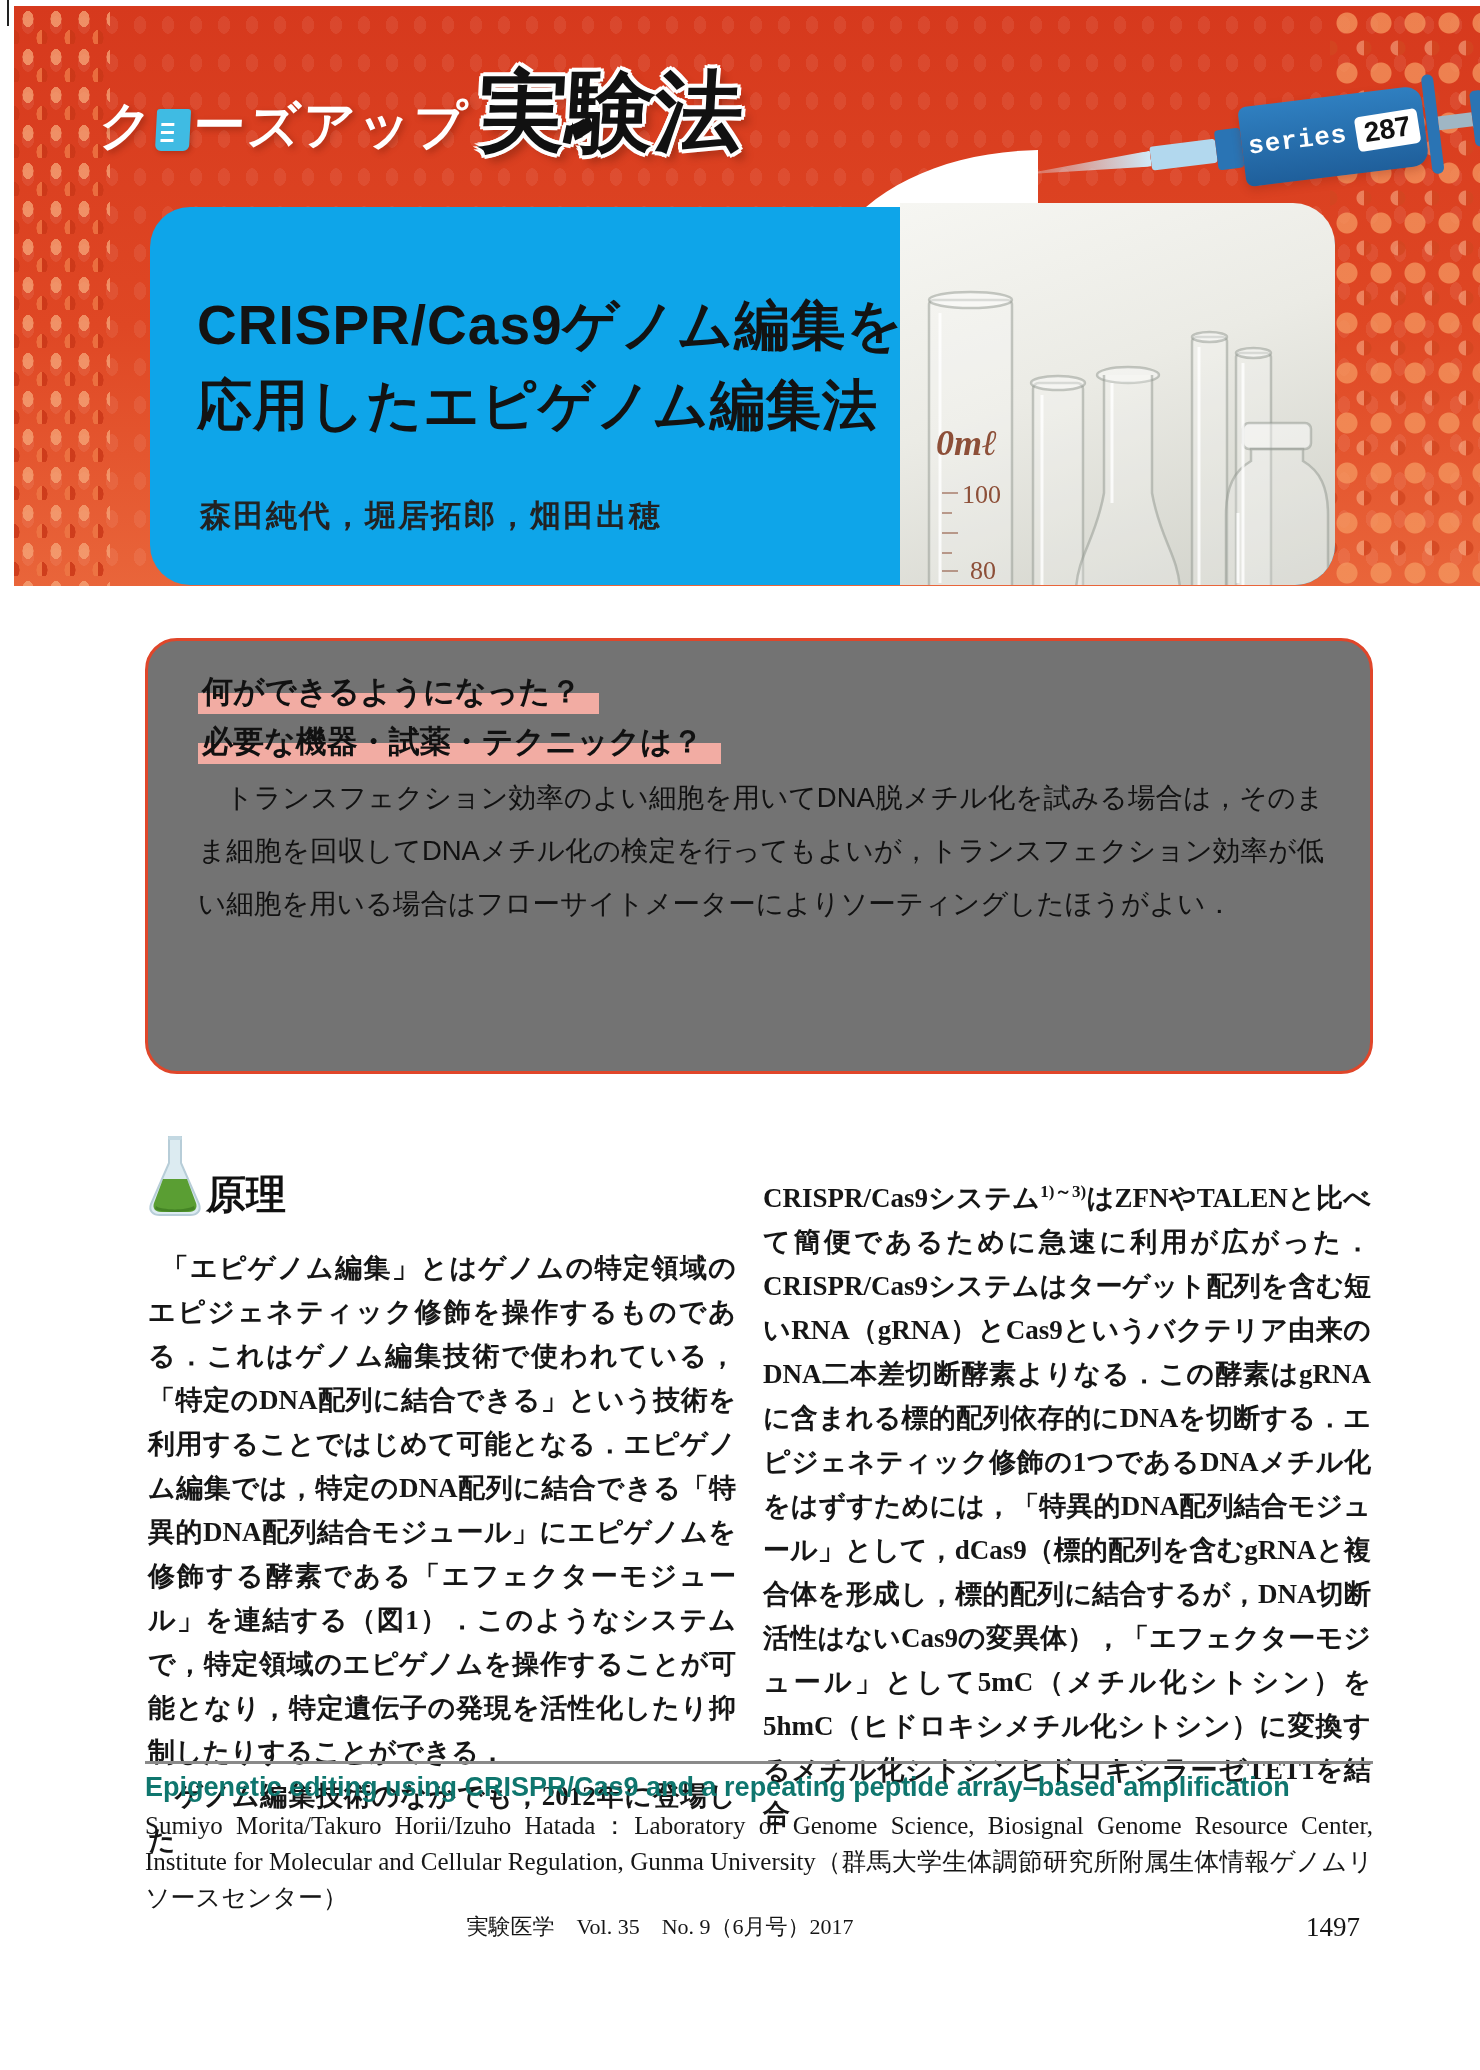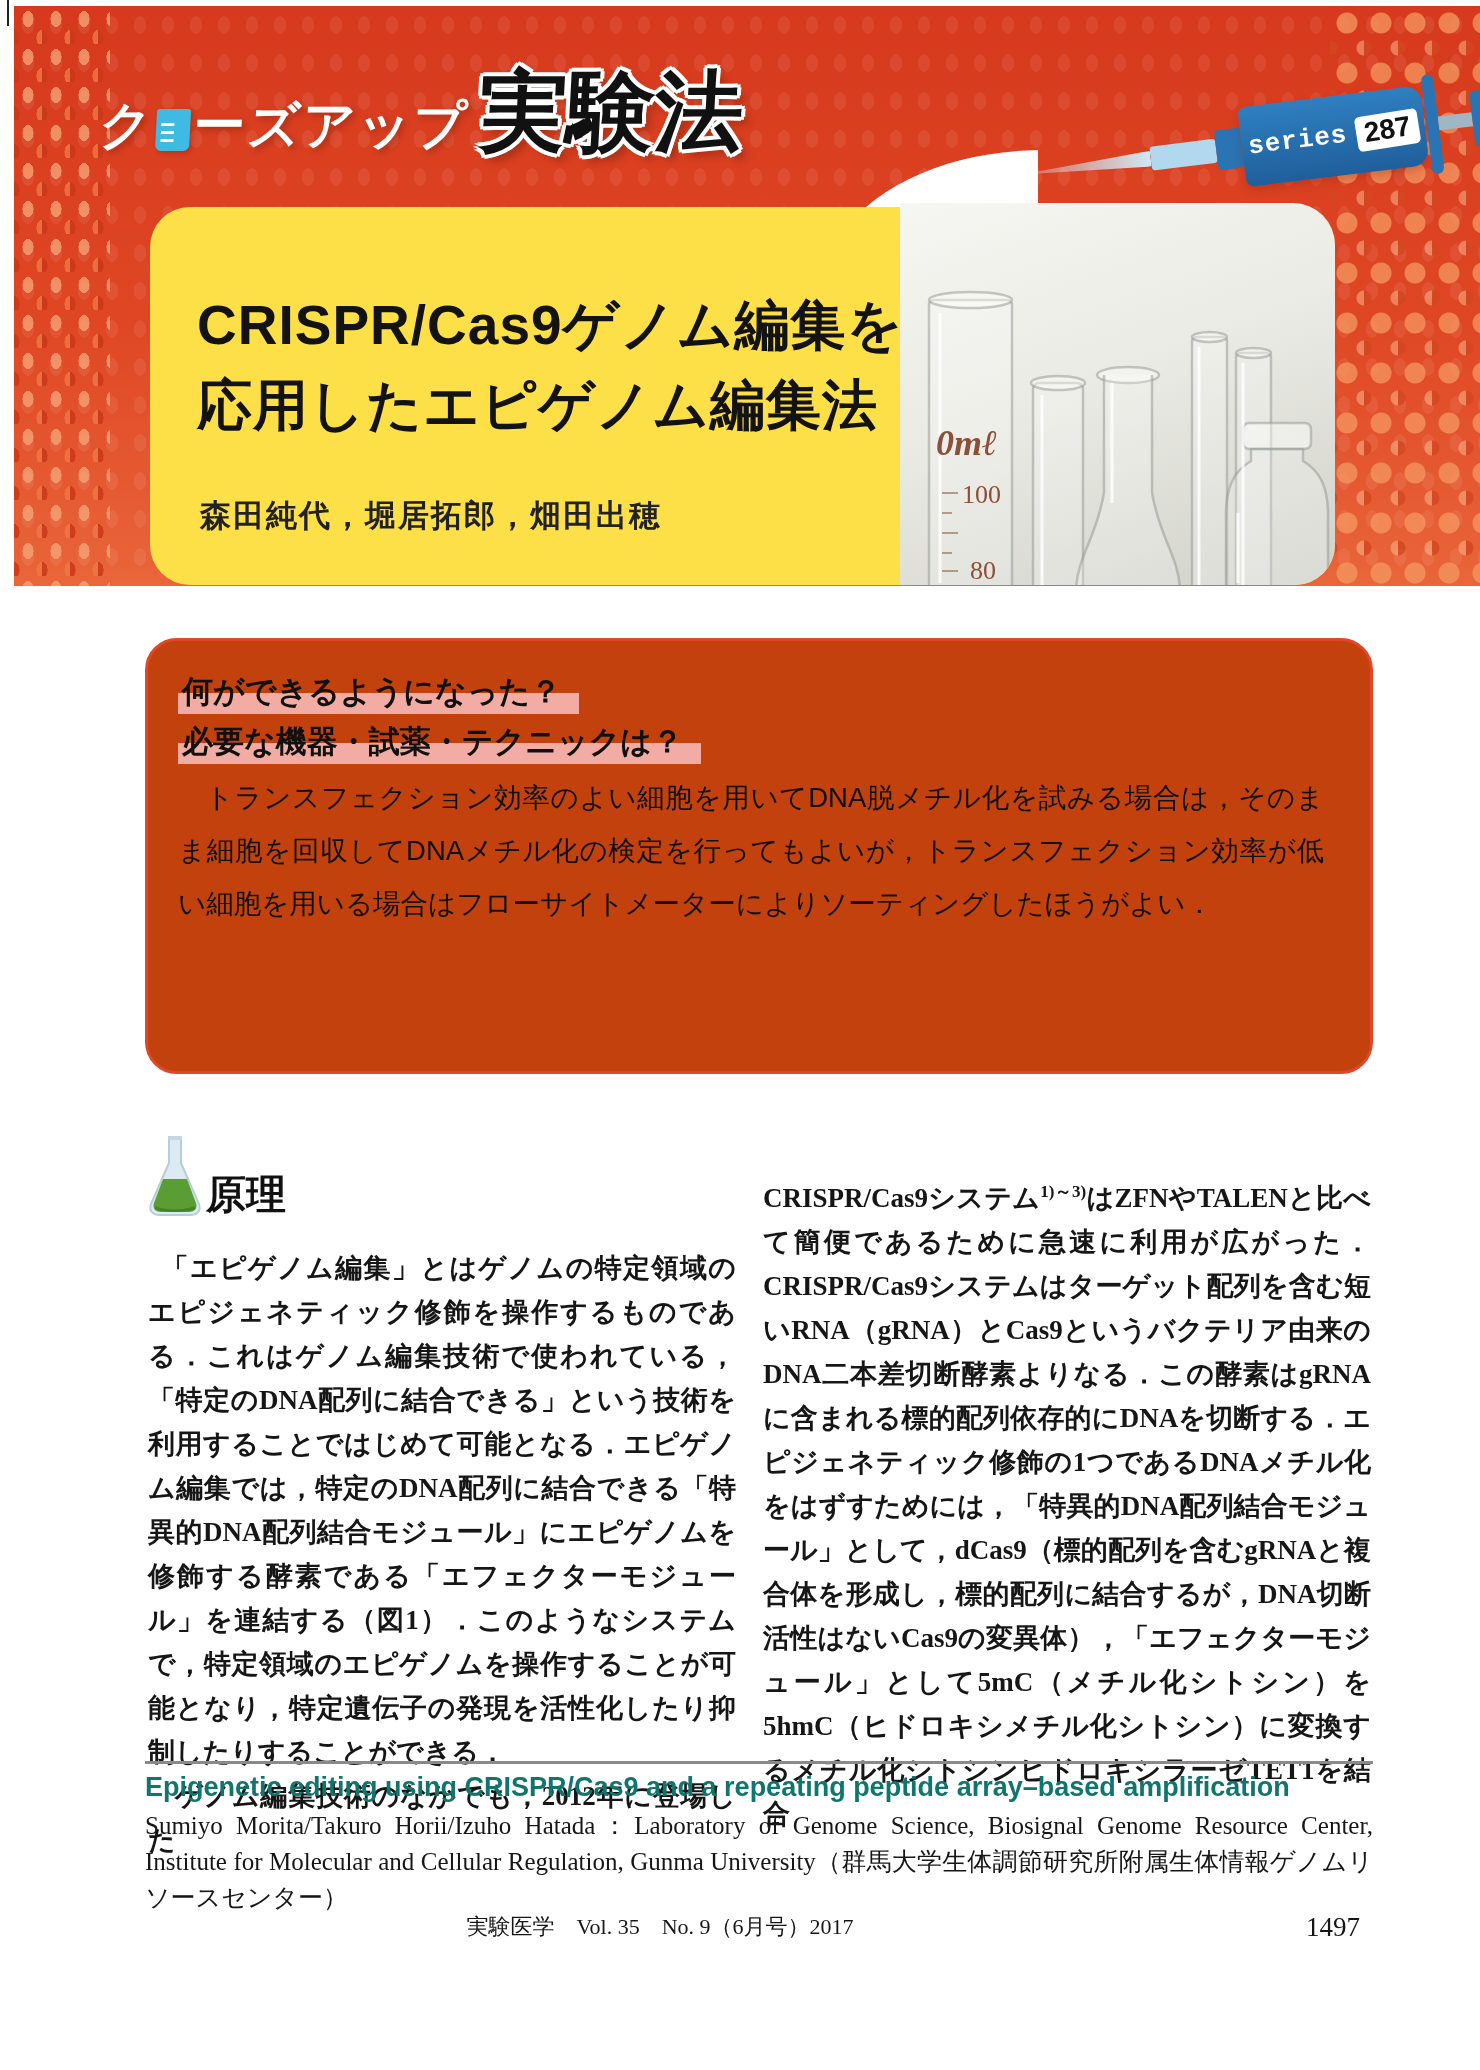--- a/index.html
+++ b/index.html
@@ -58,31 +58,31 @@
   .series-number{background:#fff;color:#111;font-weight:900;font-size:28px;padding:1px 8px 2px;
     border-radius:5px;transform:rotate(-2deg);font-family:"Liberation Sans",sans-serif;}
   .pip-flange{width:12px;height:100px;background:#2a74b4;border-radius:6px;margin-left:2px;}
   .pip-stem{width:34px;height:14px;background:#9fb6c4;}
   .pip-button{width:14px;height:56px;background:#2a74b4;border-radius:5px;}
 
   
   .swoosh{left:830px;top:148px;z-index:1;}
 
   
-  .title-card{left:150px;top:207px;width:1185px;height:378px;background:#fde047;border-radius:40px;z-index:2;}
+  .title-card{left:150px;top:207px;width:1185px;height:378px;background:#0ea5e9;border-radius:40px;z-index:2;}
   .main-title{position:absolute;left:47px;top:78px;margin:0;font-size:55px;line-height:80px;
     font-weight:900;color:#131313;letter-spacing:1px;}
   .authors{position:absolute;left:50px;top:288px;font-size:31px;font-weight:600;color:#222;letter-spacing:2px;}
   .photo{position:absolute;right:0;top:-4px;width:435px;height:382px;overflow:hidden;
     border-radius:0 42px 40px 0;
     background:linear-gradient(160deg,#f6f6f2 0%,#ebebe5 45%,#d0d1c9 100%);}
 
   
   .summary-box{left:145px;top:638px;width:1228px;height:436px;box-sizing:border-box;
-    background:#c2410c;border:3px solid #e0462a;border-radius:32px;padding:26px 46px 20px 30px;}
+    background:#737373;border:3px solid #e0462a;border-radius:32px;padding:26px 46px 20px 50px;}
   .sum-head{margin:4px 0 8px;font-size:31px;font-weight:900;color:#111;}
   .hl{background-image:linear-gradient(180deg,rgba(0,0,0,0) 50%,#f2aca3 50%);padding:2px 18px 5px 4px;}
   .sum-text{margin:0 0 12px;font-size:27.5px;line-height:53px;text-align:justify;text-indent:1em;color:#111;}
 
   
   .col{font-family:"Liberation Serif","DejaVu Serif",serif;color:#161616;}
   .col p{margin:0;font-size:27px;line-height:44px;text-align:justify;font-weight:bold;}
   .col-left{left:148px;top:1134px;width:588px;}
   .col-right{left:763px;top:1134px;width:608px;padding-top:42px;}
   .section-head{display:flex;align-items:flex-end;gap:4px;margin-bottom:28px;}

